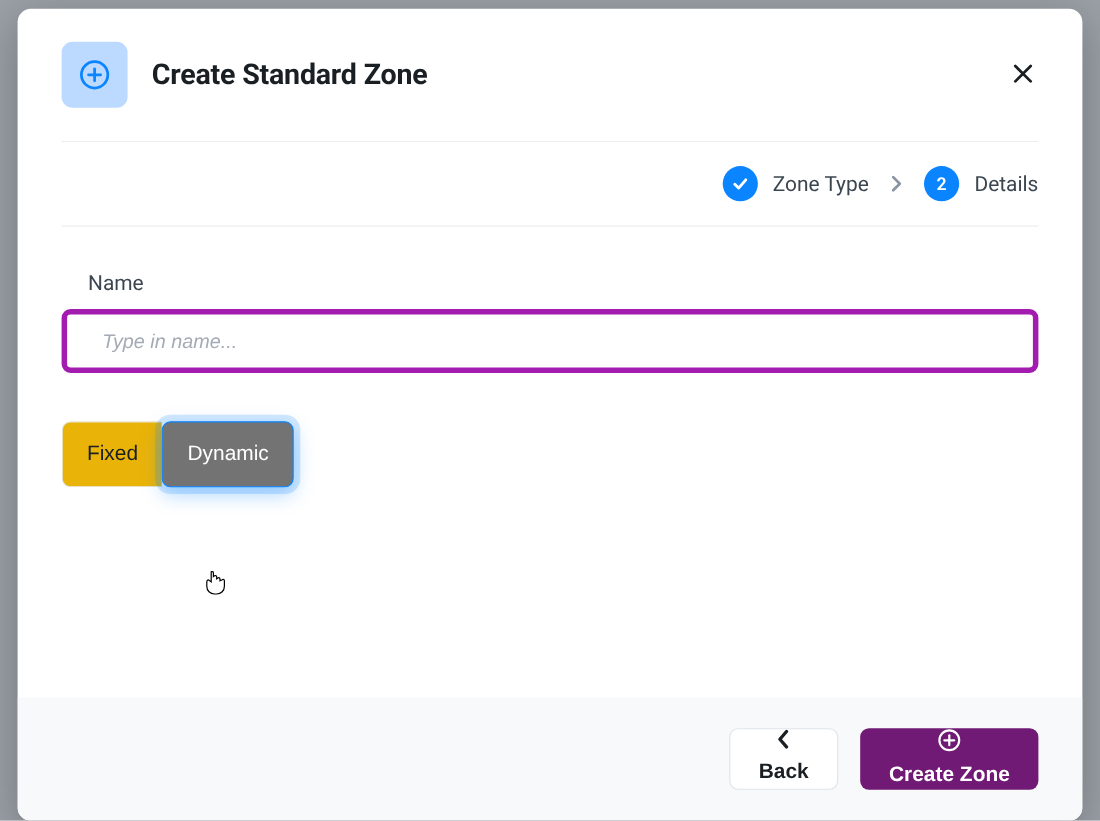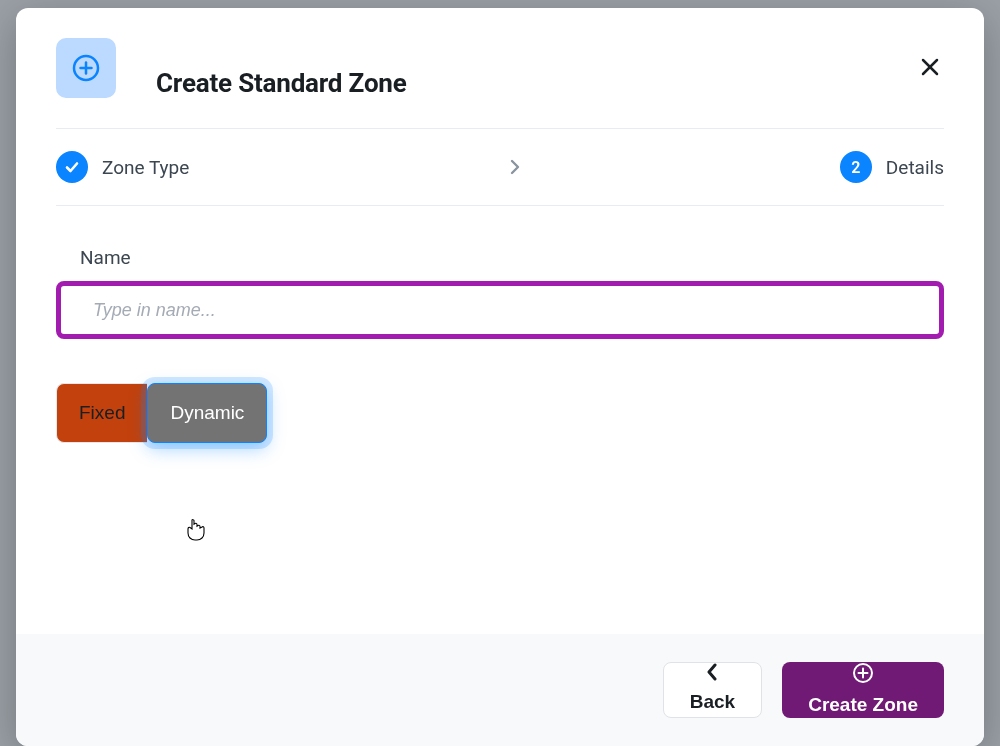--- a/index.html
+++ b/index.html
@@ -19,24 +19,23 @@
     background: #ffffff;
     border-radius: 12px;
     box-shadow: 0 10px 40px rgba(0,0,0,0.25);
     display: flex;
     flex-direction: column;
     overflow: hidden;
   }
 
   .modal-header {
     display: flex;
-    align-items: flex-end;
+    align-items: center;
     padding: 30px 40px 30px 40px;
     position: relative;
-    gap: 18px;
   }
   .header-icon {
     width: 60px;
     height: 60px;
     border-radius: 10px;
     background: #bcd9ff;
     display: flex;
     align-items: center;
     justify-content: center;
     margin-right: 22px;
@@ -70,21 +69,21 @@
     flex: 1;
     overflow: auto;
   }
 
   .stepper-wrap {
     border-top: 1px solid #e8ebef;
     border-bottom: 1px solid #e8ebef;
     padding: 22px 0;
     display: flex;
     align-items: center;
-    justify-content: space-between;
+    justify-content: flex-end;
     gap: 20px;
   }
   .step {
     display: flex;
     align-items: center;
     gap: 14px;
   }
   .step-circle {
     width: 32px;
     height: 32px;
@@ -152,21 +151,21 @@
   .seg-group {
     display: inline-flex;
     border-radius: 8px;
     margin-top: 4px;
   }
   .seg-btn {
     height: 60px;
     padding: 0 22px;
     font-size: 19px;
     font-weight: 400;
-    background:#c2410c;
+    background:#eab308;
     border: 1px solid #e4e8ec;
     color: #1a1f24;
     cursor: pointer;
     position: relative;
     display: flex;
     align-items: center;
   }
   .seg-btn:first-child { border-radius: 8px 0 0 8px; border-right-width:0; }
   .seg-btn:last-child  { border-radius: 0 8px 8px 0; }
   .seg-btn.active {

